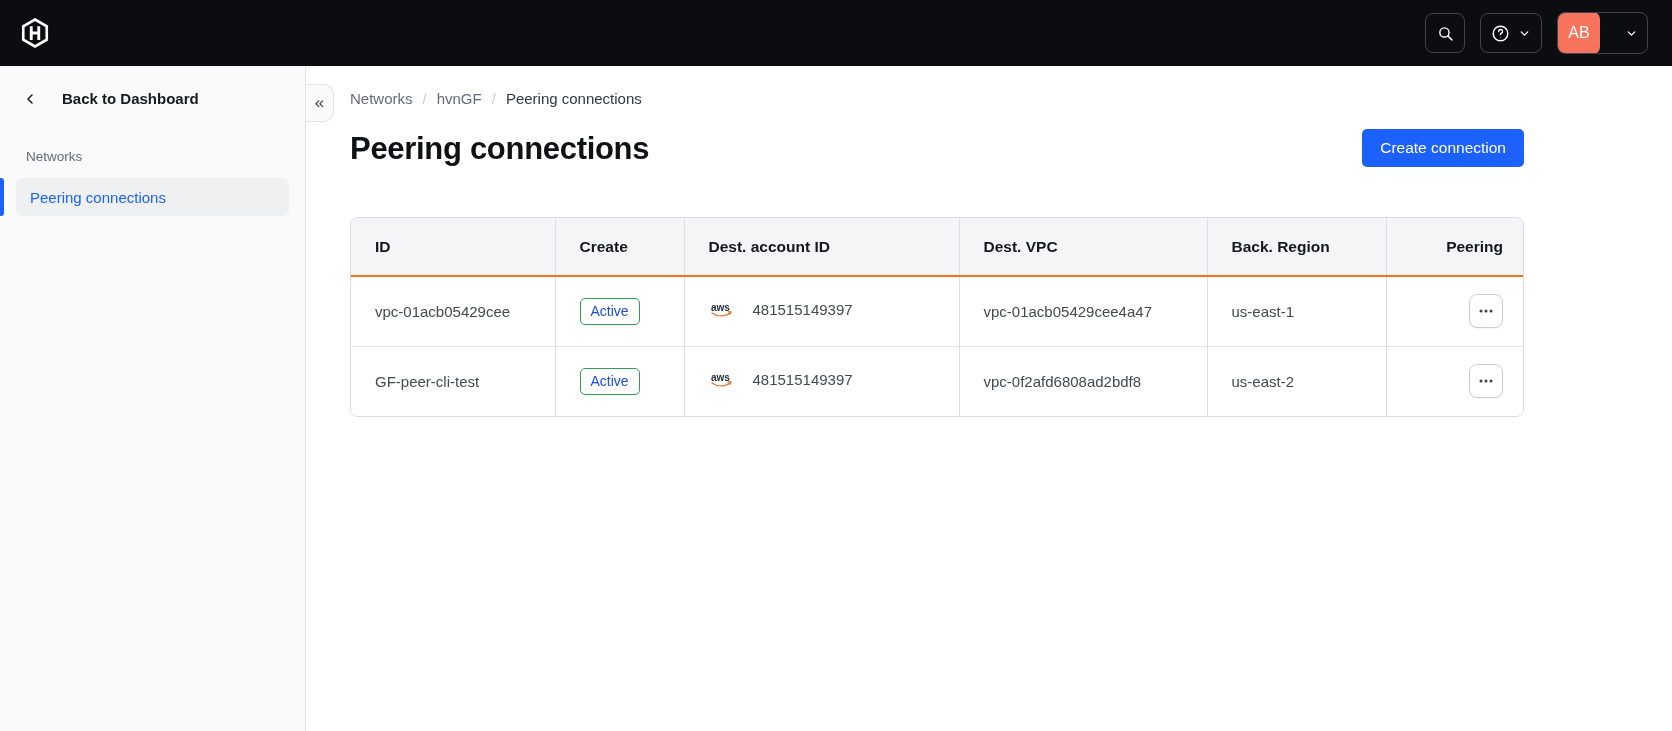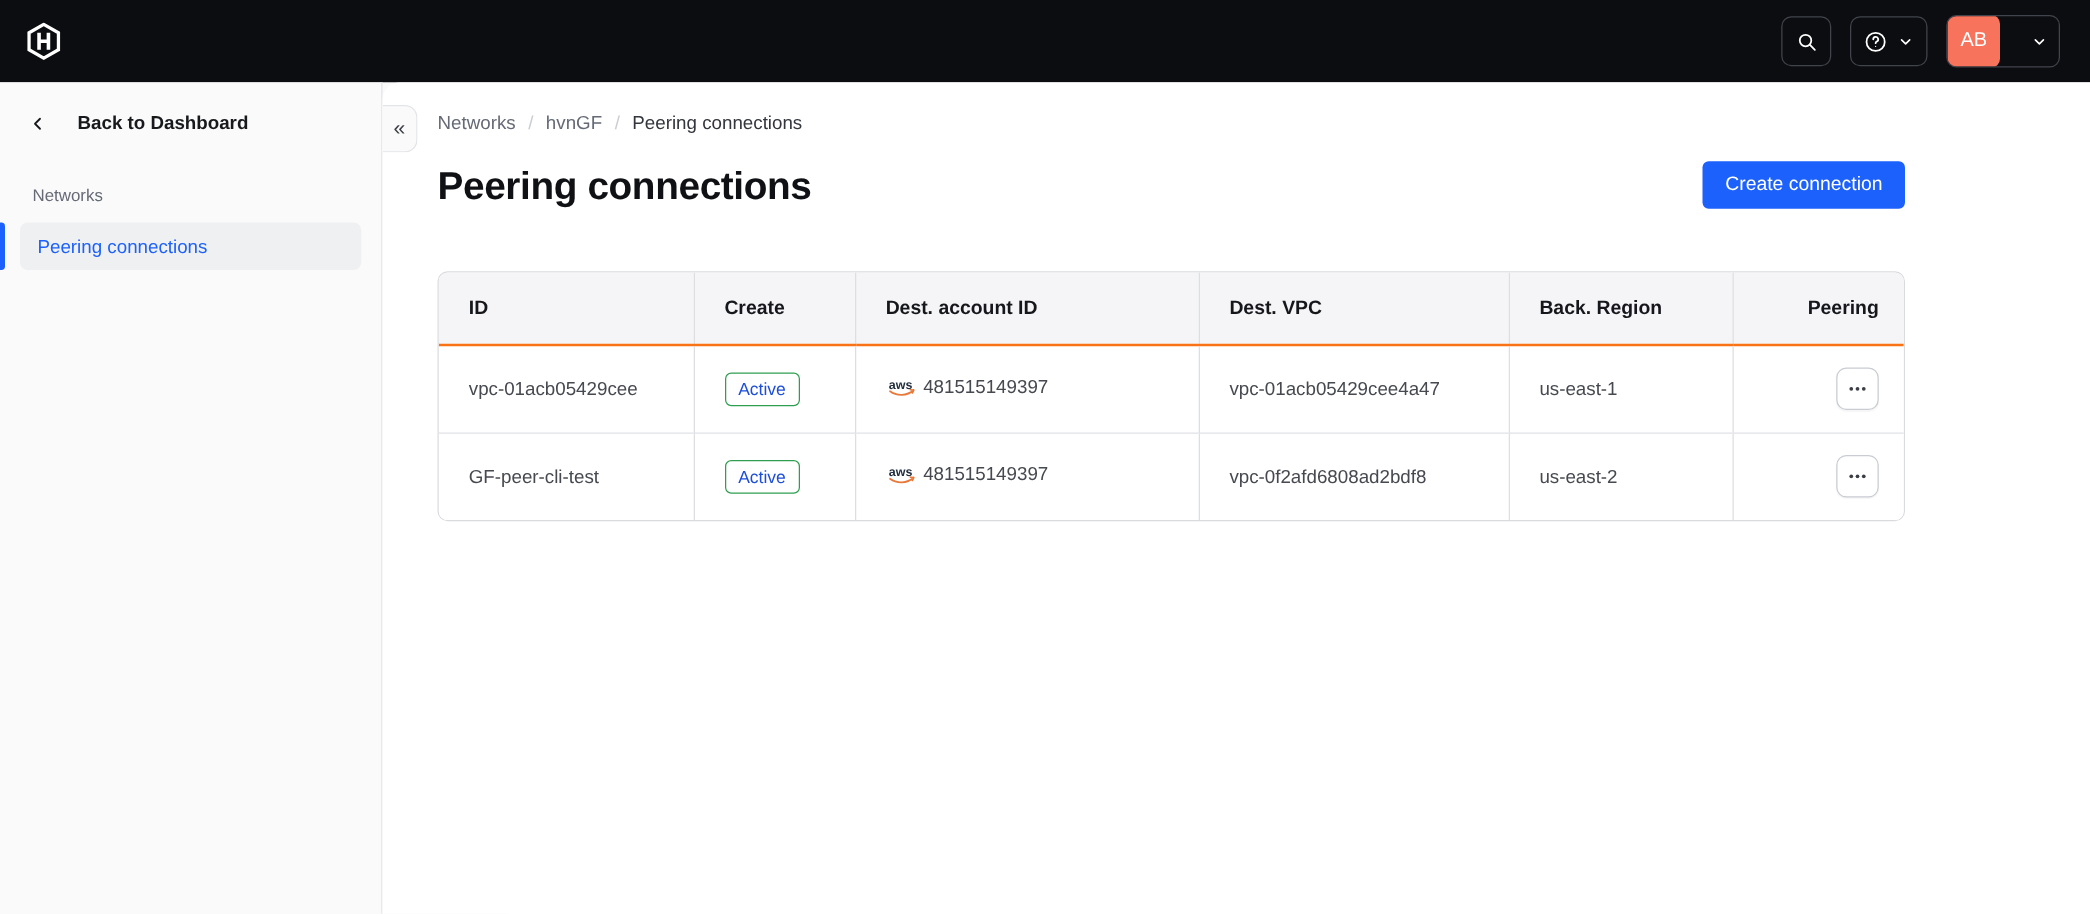--- a/index.html
+++ b/index.html
@@ -52,21 +52,21 @@
   .table-wrap { margin-top:50px; border:1px solid #d9dbdf; border-radius:8px; overflow:hidden; }
   table { width:100%; border-collapse:collapse; table-layout:fixed; }
   thead th { background:#f5f5f7; height:58px; text-align:left; font-size:15.5px; font-weight:700;
     color:#15171b; padding:0 12px 0 24px; border-bottom:2px solid #f97316; }
   th + th, td + td { border-left:1px solid #dcdee2; }
   tbody tr + tr td { border-top:1px solid #e1e2e6; }
   tbody td { height:70px; font-size:15px; color:#46494f; padding:0 12px 0 24px; background:#fff; }
   th.col-settings, td.col-settings { text-align:right; padding-right:20px; }
   .badge { display:inline-block; border:1px solid #2f9e50; color:#1d4ed8; border-radius:5px;
     padding:4px 10px 5px; font-size:14px; background:#fff; }
-  .acct { display:inline-flex; align-items:center; gap:4px; }
+  .acct { display:inline-flex; align-items:center; gap:18px; }
   .more-btn { width:34px; height:34px; border:1px solid #c9ccd2; border-radius:8px; background:#fff;
     cursor:pointer; display:inline-flex; align-items:center; justify-content:center; box-shadow:0 1px 1px rgba(0,0,0,.04); }
 </style>
 </head>
 <body>
 
 <header class="topbar">
   <div class="logo-wrap">
     <svg width="30" height="30" viewBox="0 0 24 24" fill="none" stroke="#ffffff" stroke-width="2.1" stroke-linejoin="miter">
       <path d="M12 1.2 L21.4 6.6 V17.4 L12 22.8 L2.6 17.4 V6.6 Z"></path>

